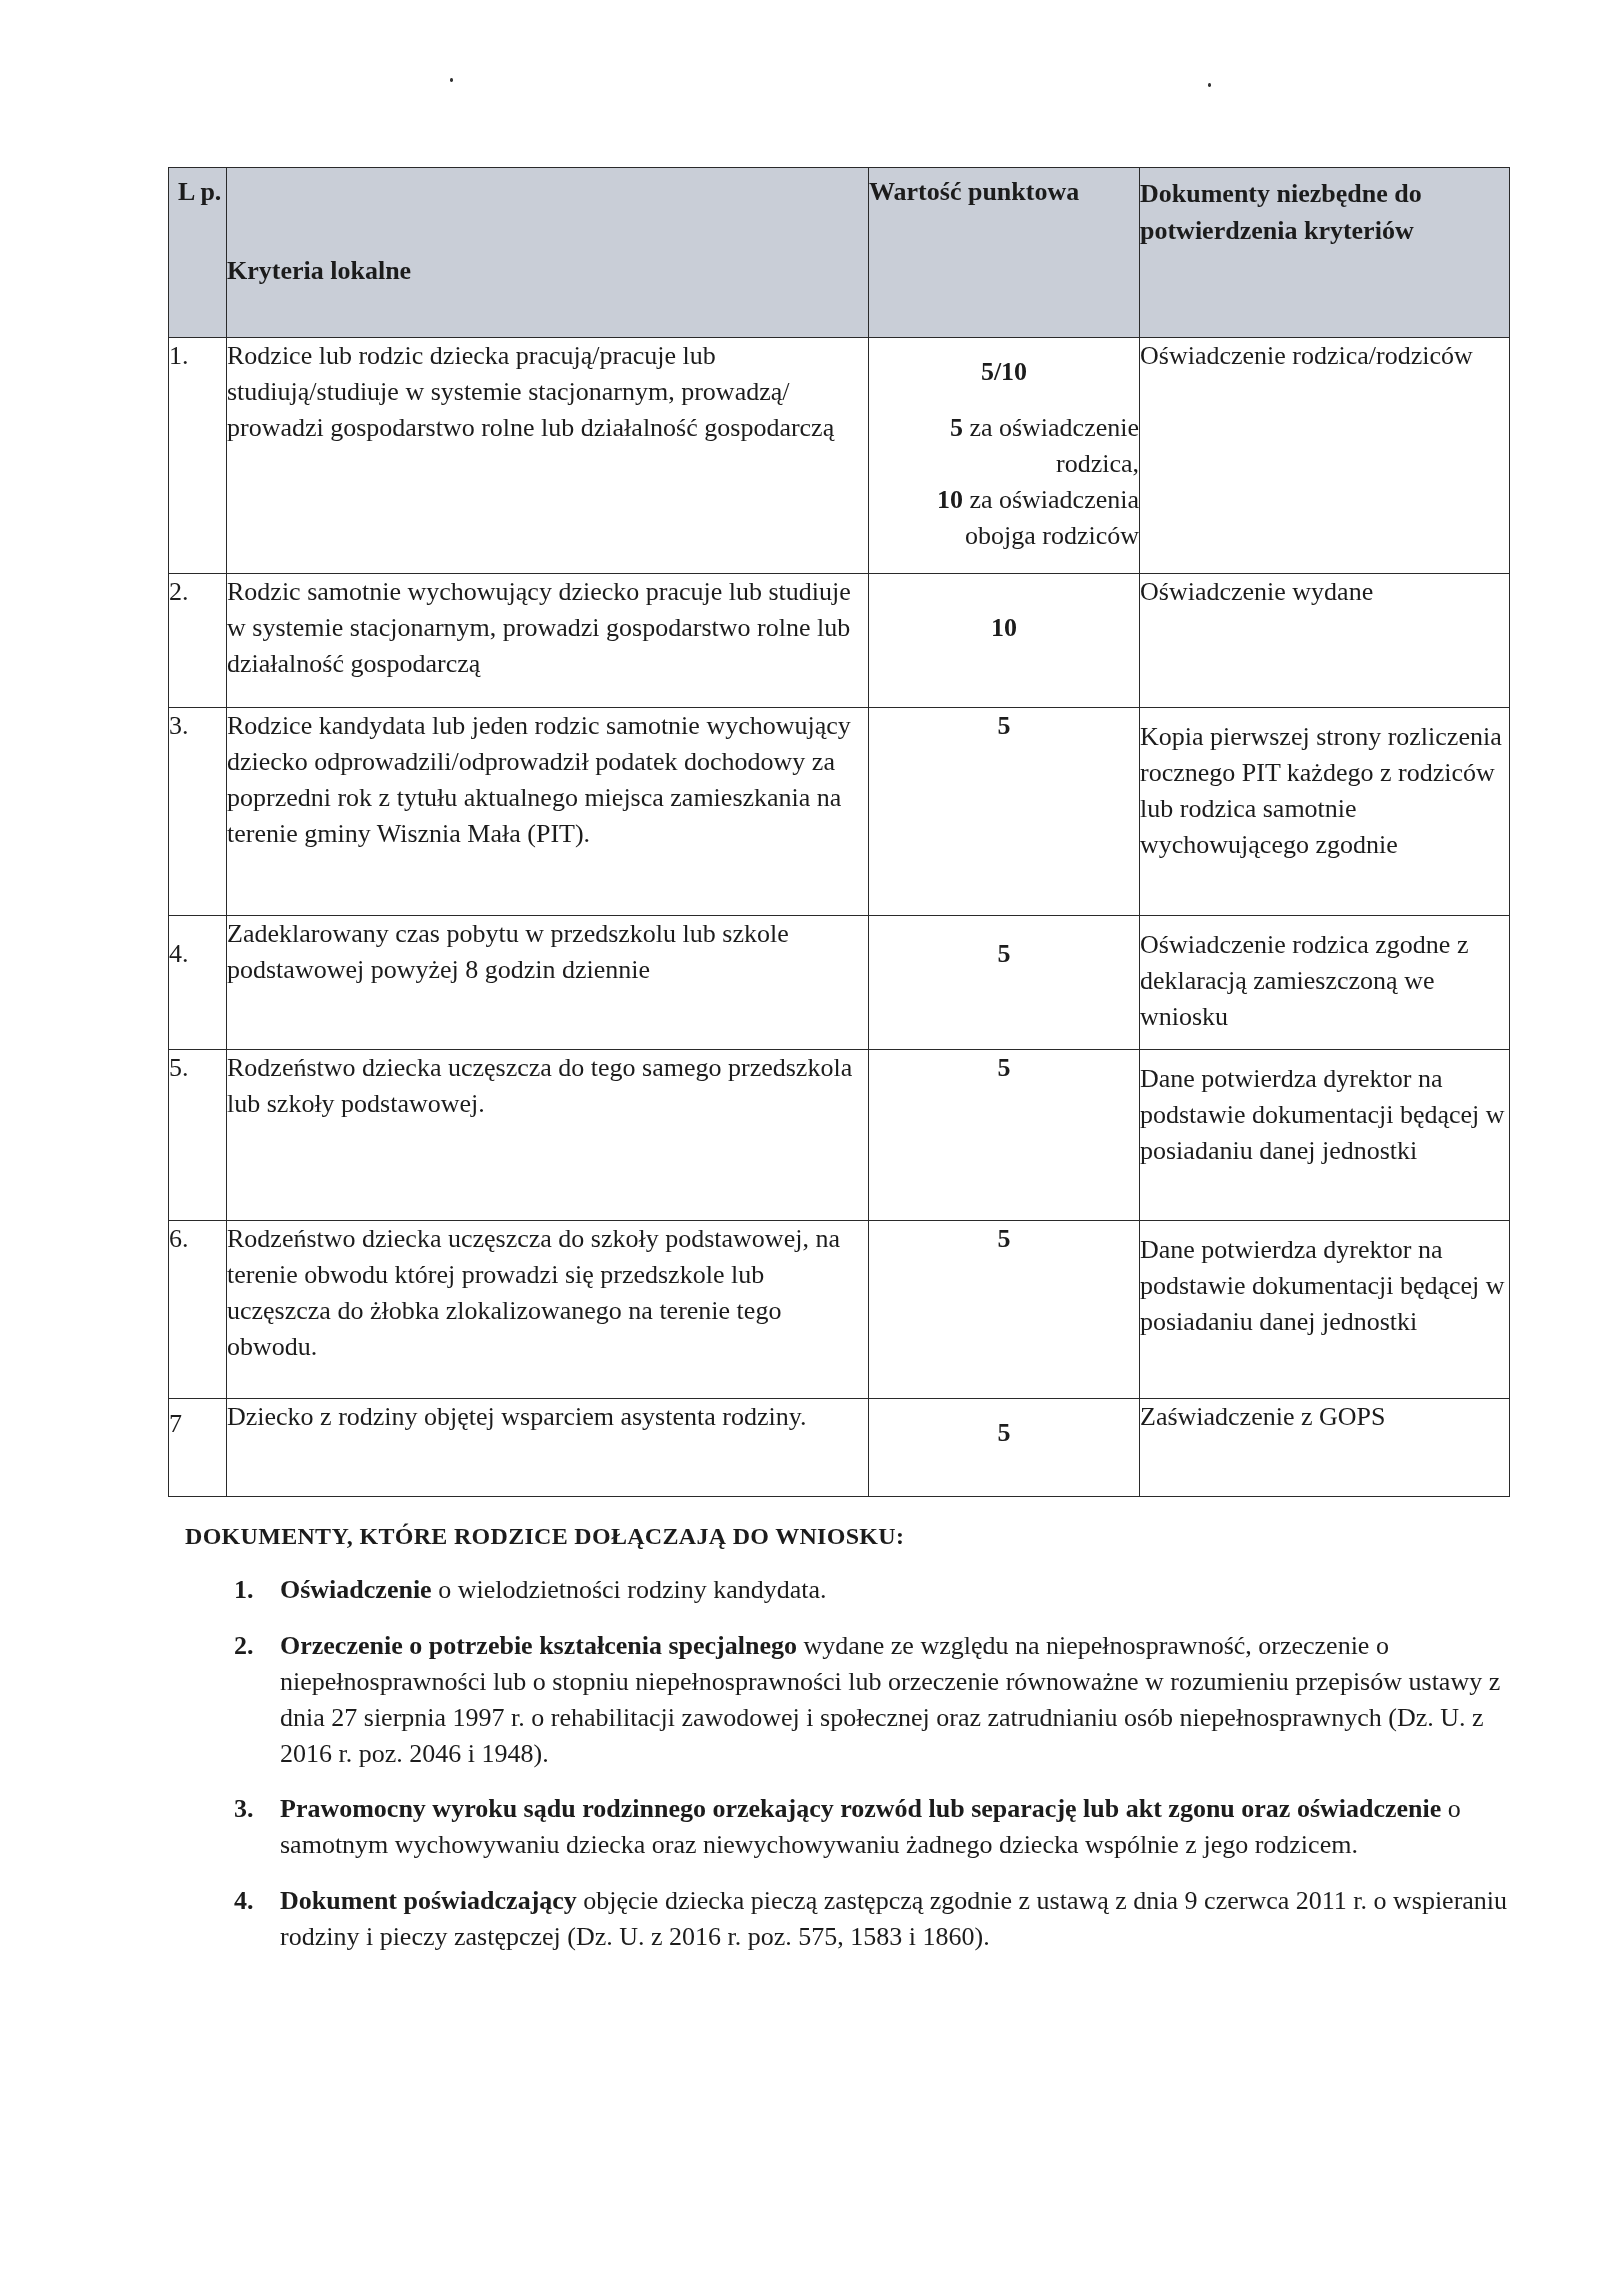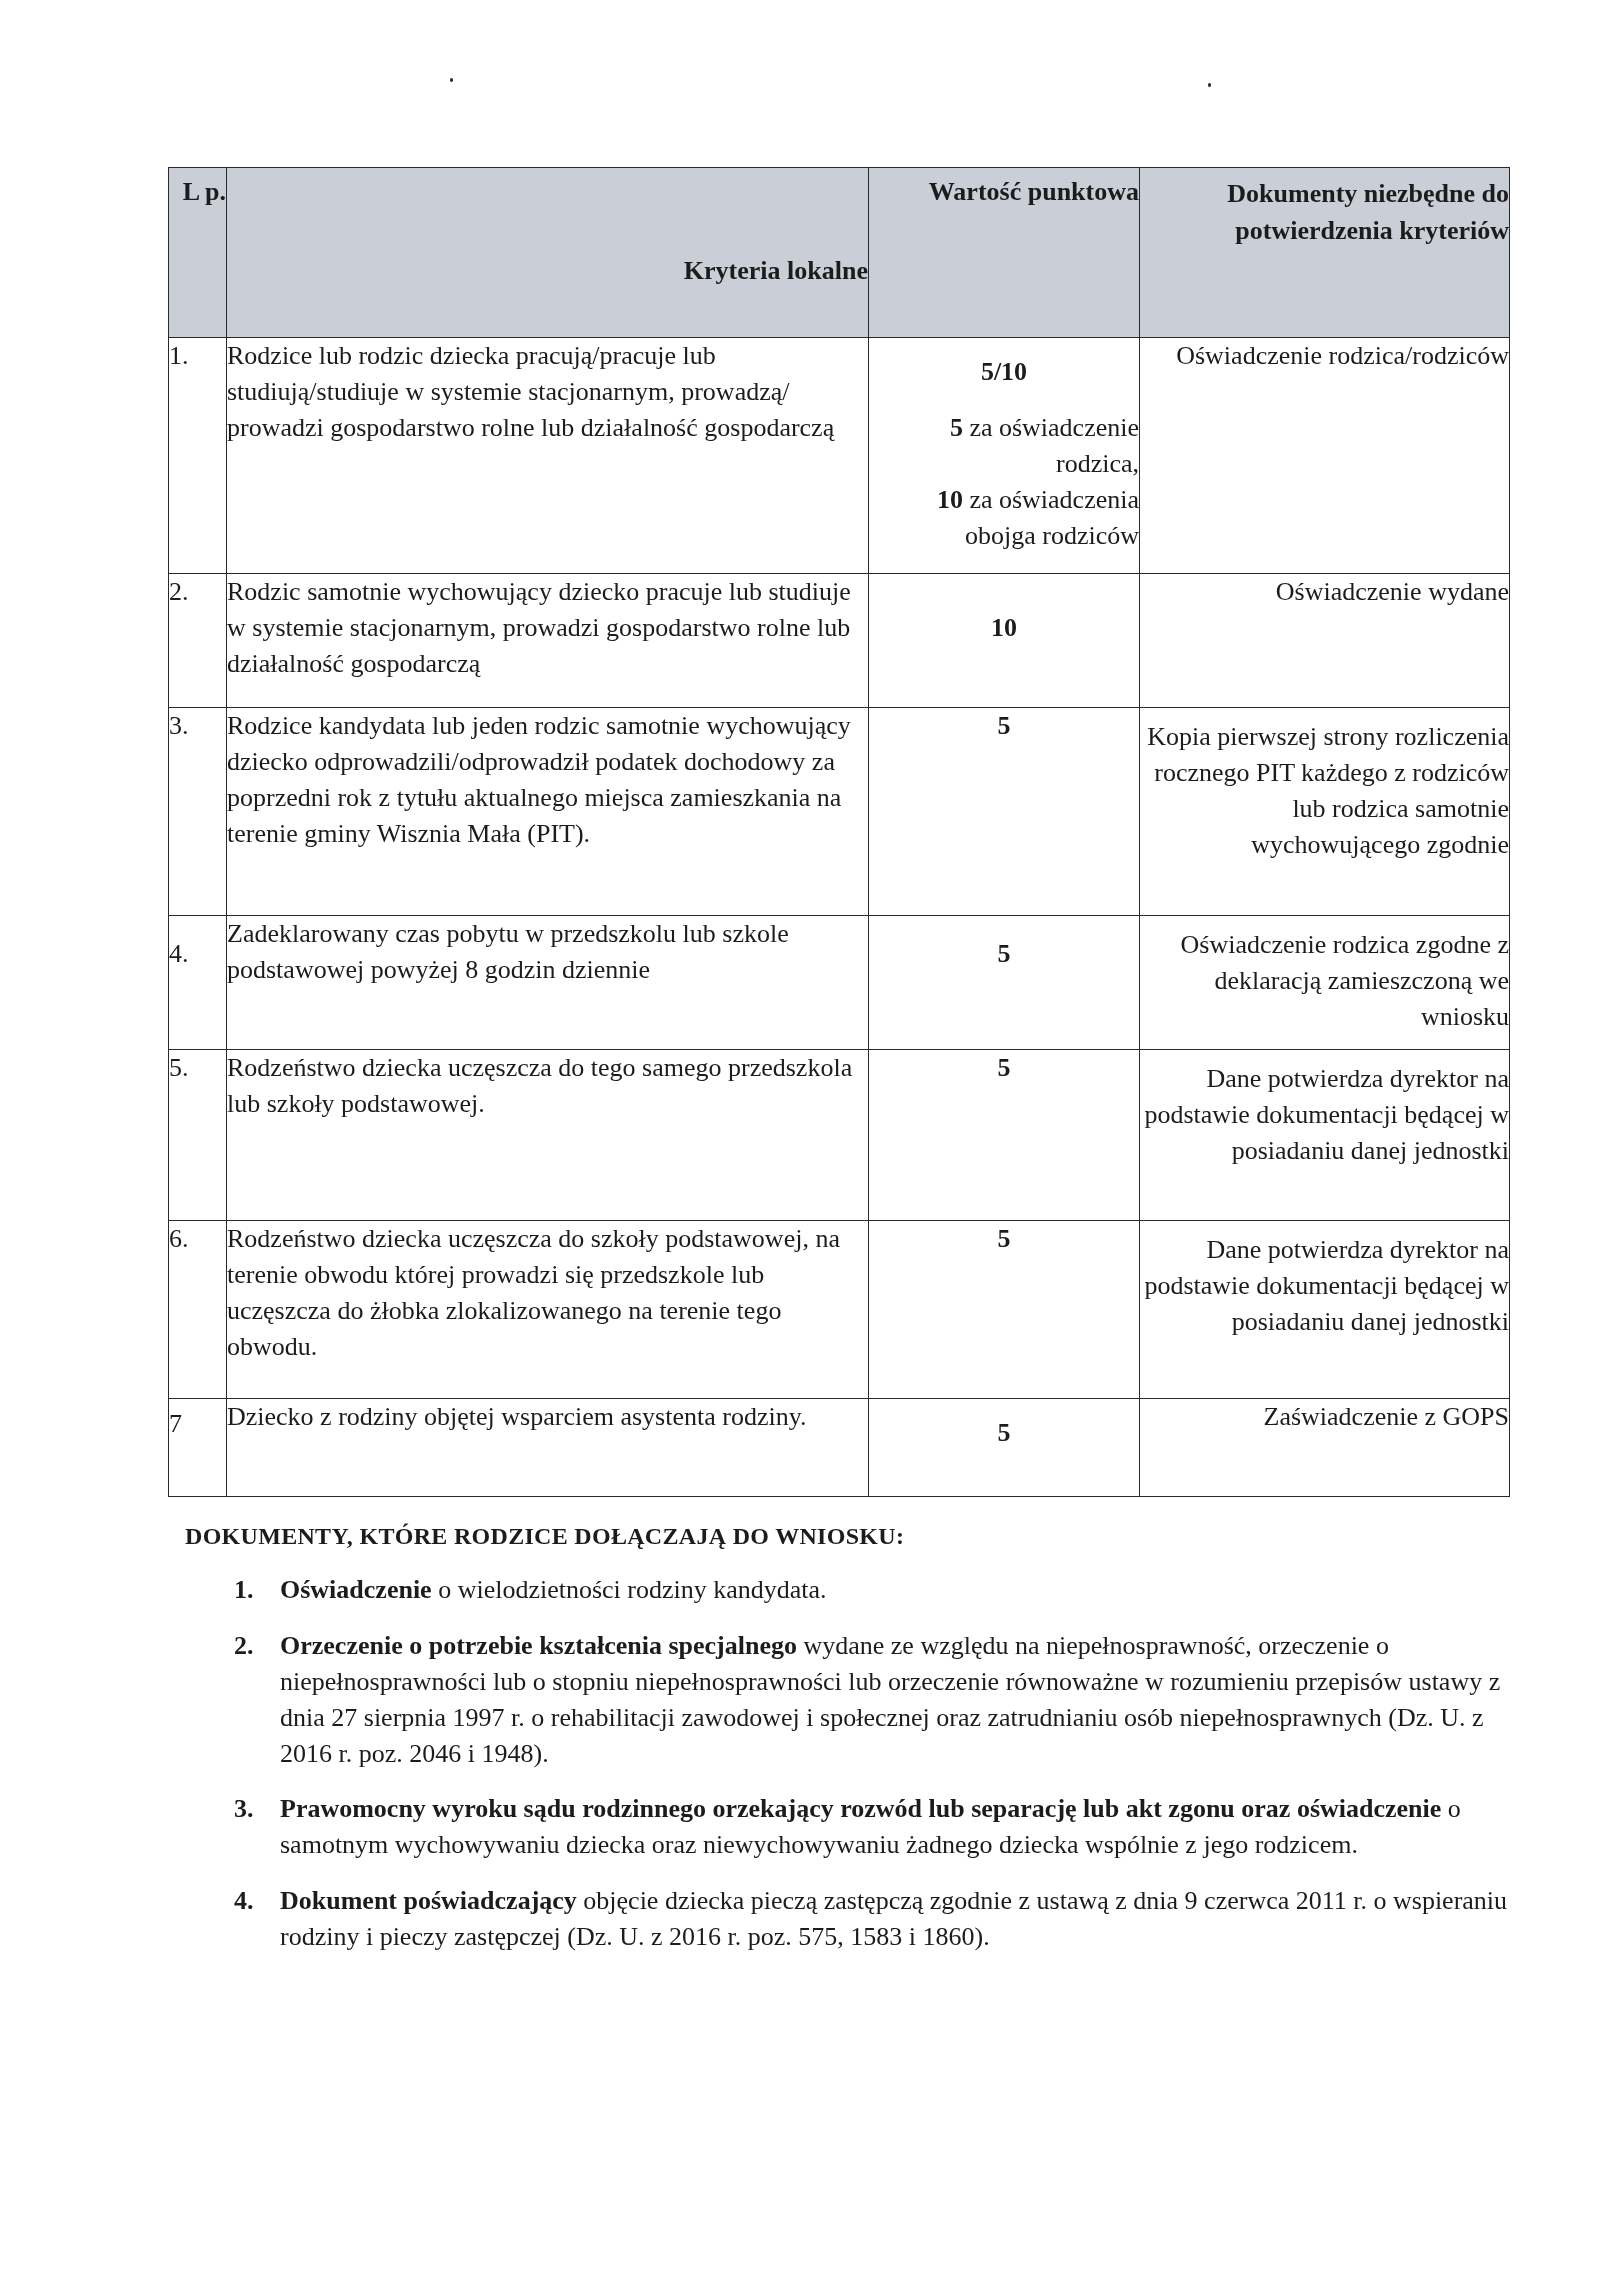--- a/index.html
+++ b/index.html
@@ -12,34 +12,34 @@
   table.crit {
     position: absolute; left: 168px; top: 167px; width: 1342px;
     border-collapse: collapse; table-layout: fixed;
     font-size: 26px; line-height: 36px;
   }
   table.crit td, table.crit th {
     border: 1.8px solid #2a2a2a; vertical-align: top; padding: 0;
   }
   table.crit thead th {
     background: #c9ced7; font-weight: bold; height: 133px;
-    vertical-align: top; text-align: right; line-height: 37px;
+    vertical-align: top; text-align: left; line-height: 37px;
   }
   th.h-lp { text-align: left; padding-left: 9px !important; padding-top: 5.4px !important; }
   th.h-krit { vertical-align: middle !important; padding-top: 36px !important; }
   th.h-val { padding-top: 5.4px !important; }
   th.h-doc { padding-top: 7.2px !important; }
   td.lp { text-align: left; padding-left: 10.7px; vertical-align: middle; }
   td.lp.top { vertical-align: top; padding-top: 7.2px; }
   td.krit { padding: 5.4px 9px 9px 18px; }
   td.val { text-align: center; font-weight: bold; vertical-align: middle; }
   td.val.top { vertical-align: top; padding-top: 16px; }
   td.val .sub { font-weight: normal; text-align: right; padding-left: 12.5px; margin-top: 19.7px; }
   td.val .sub b { font-weight: bold; }
-  td.doc { padding: 5.4px 9px 9px 14.3px; text-align: right; }
+  td.doc { padding: 5.4px 9px 9px 14.3px; }
   td.doc.mid { padding-top: 10.7px; }
   .lower { position: absolute; left: 185px; top: 1518px; width: 1325px; font-size: 26px; line-height: 36px; }
   .lower h2 { margin: 0; font-size: 24px; font-weight: bold; letter-spacing: 0.3px; line-height: 36px; }
   .lower .subtitle { margin-top: 7.2px; text-decoration: underline; }
   .lower ol { list-style: none; margin: 18px 0 0 0; padding: 0; }
   .lower li { position: relative; padding-left: 95px; margin-bottom: 19.7px; }
   .lower li .num { position: absolute; left: 49px; top: 0; font-weight: bold; }
 </style>
 </head>
 <body>

